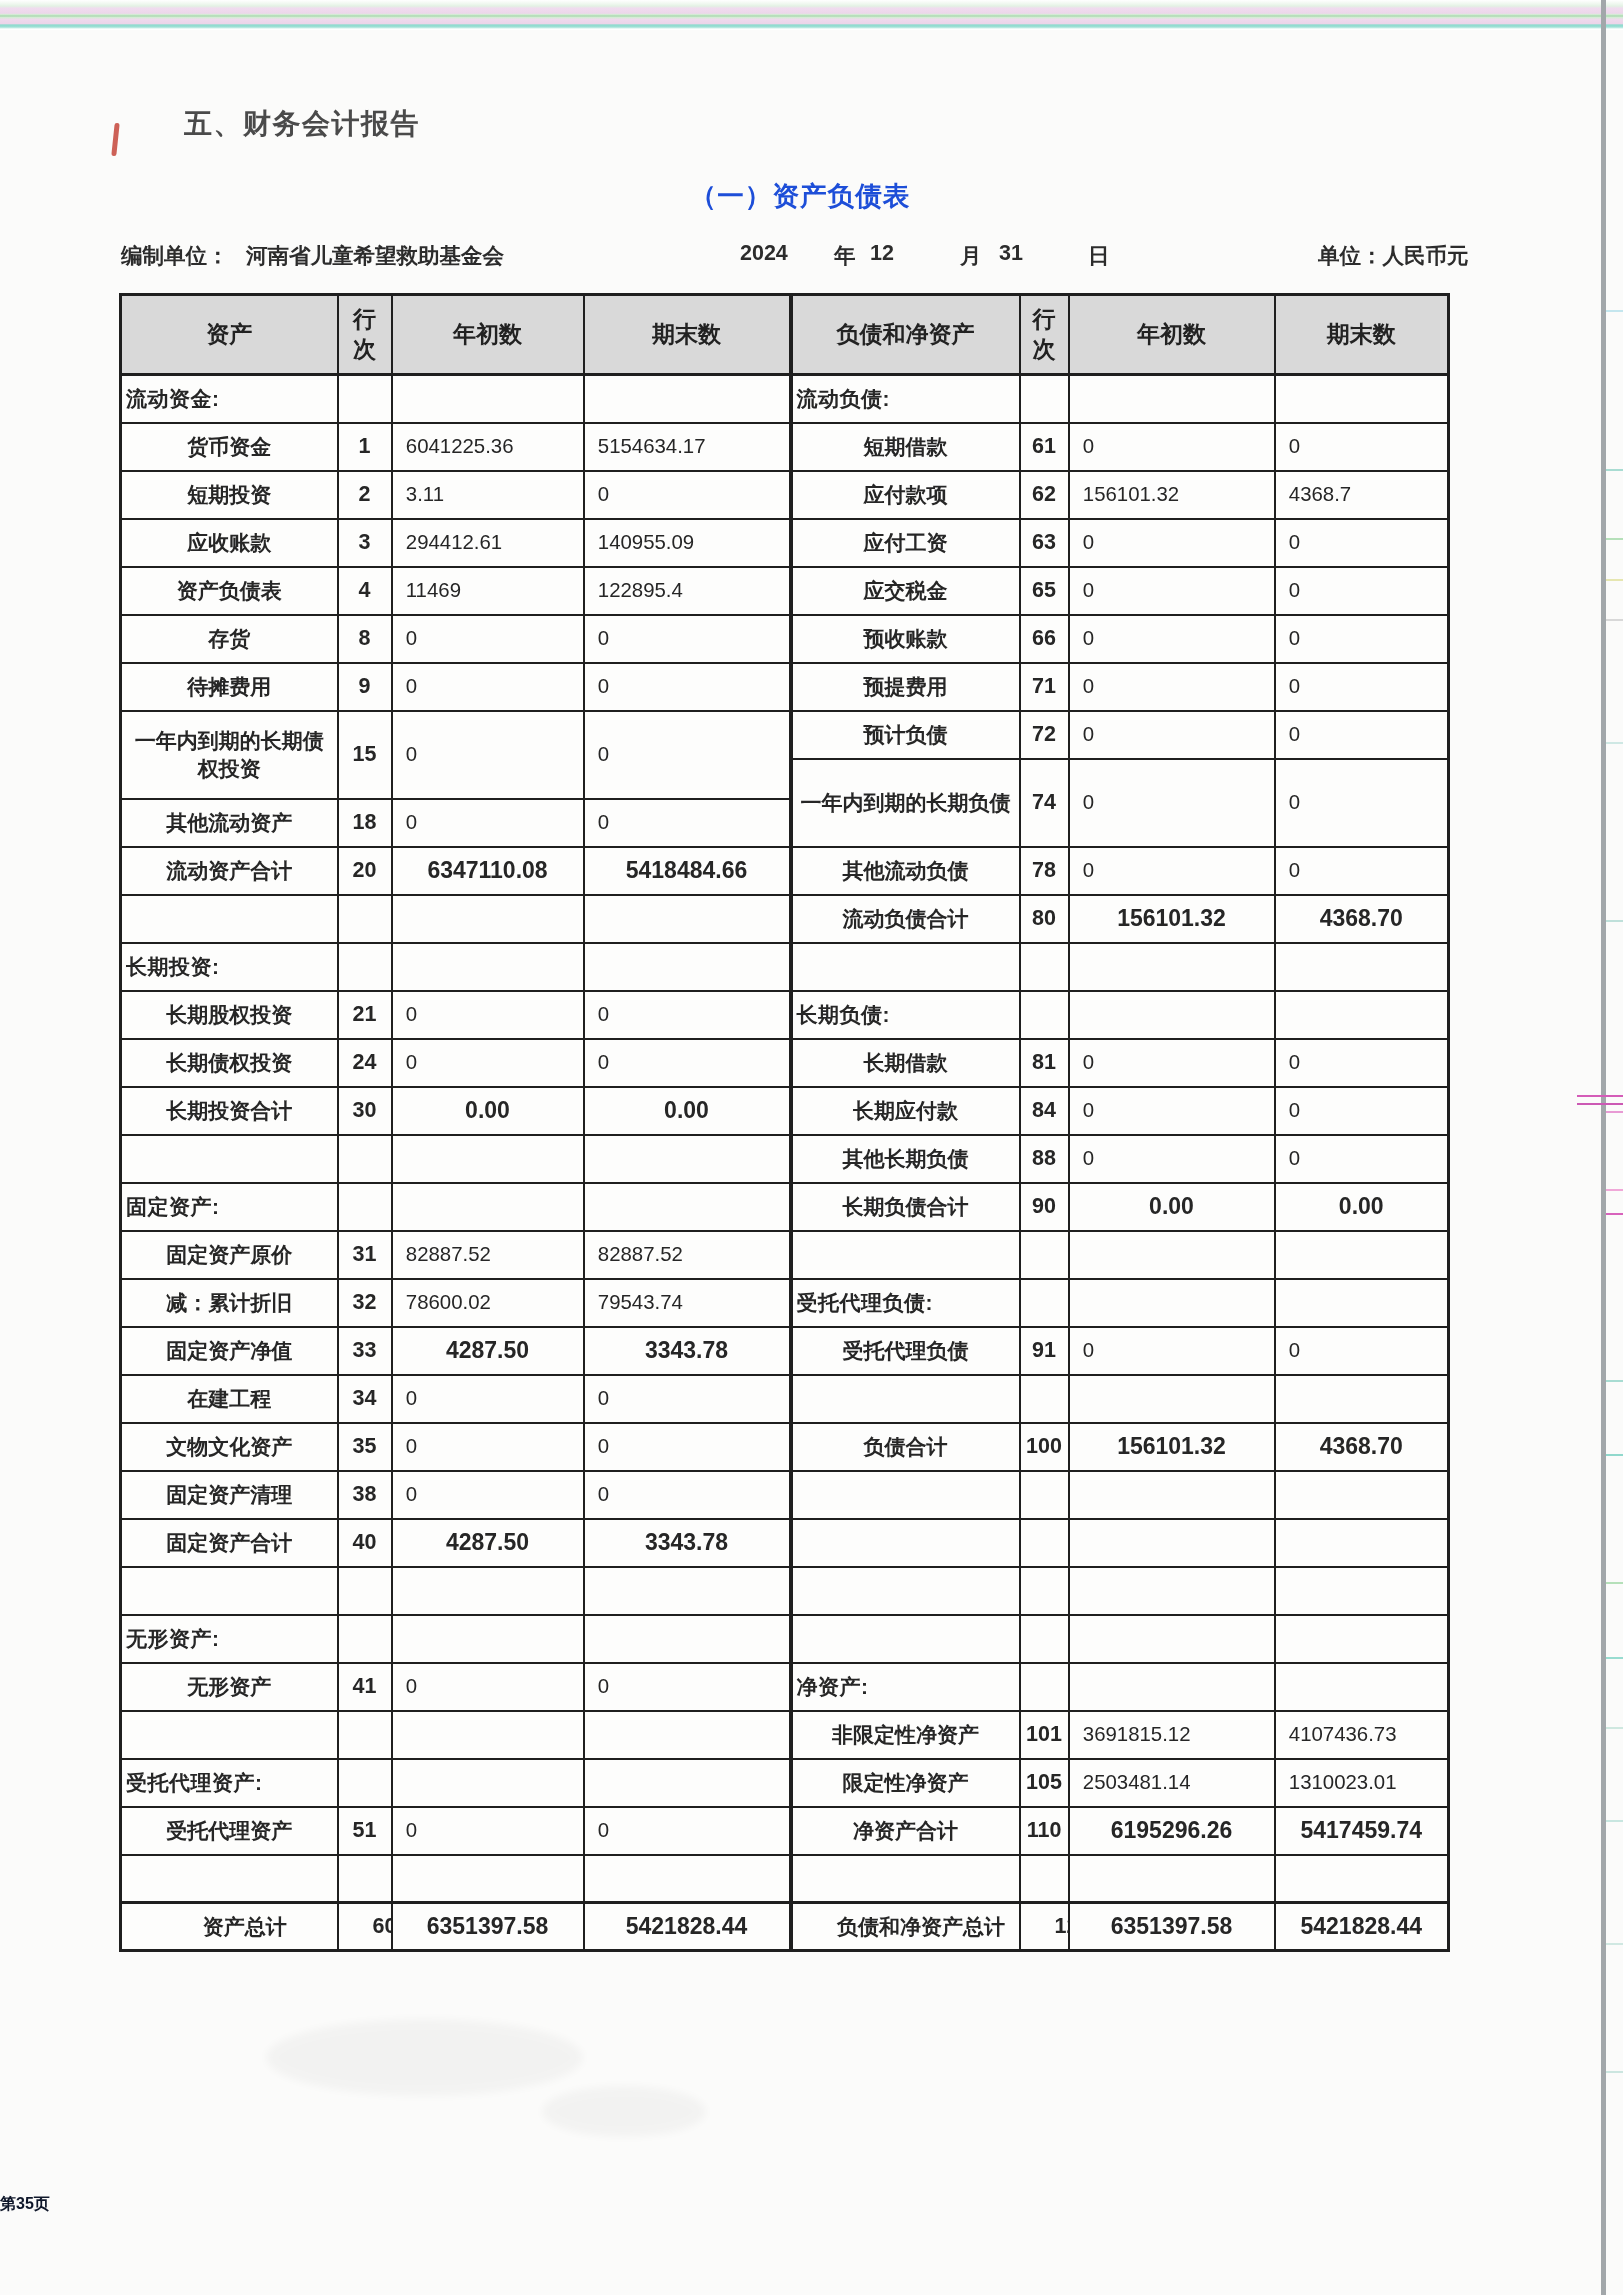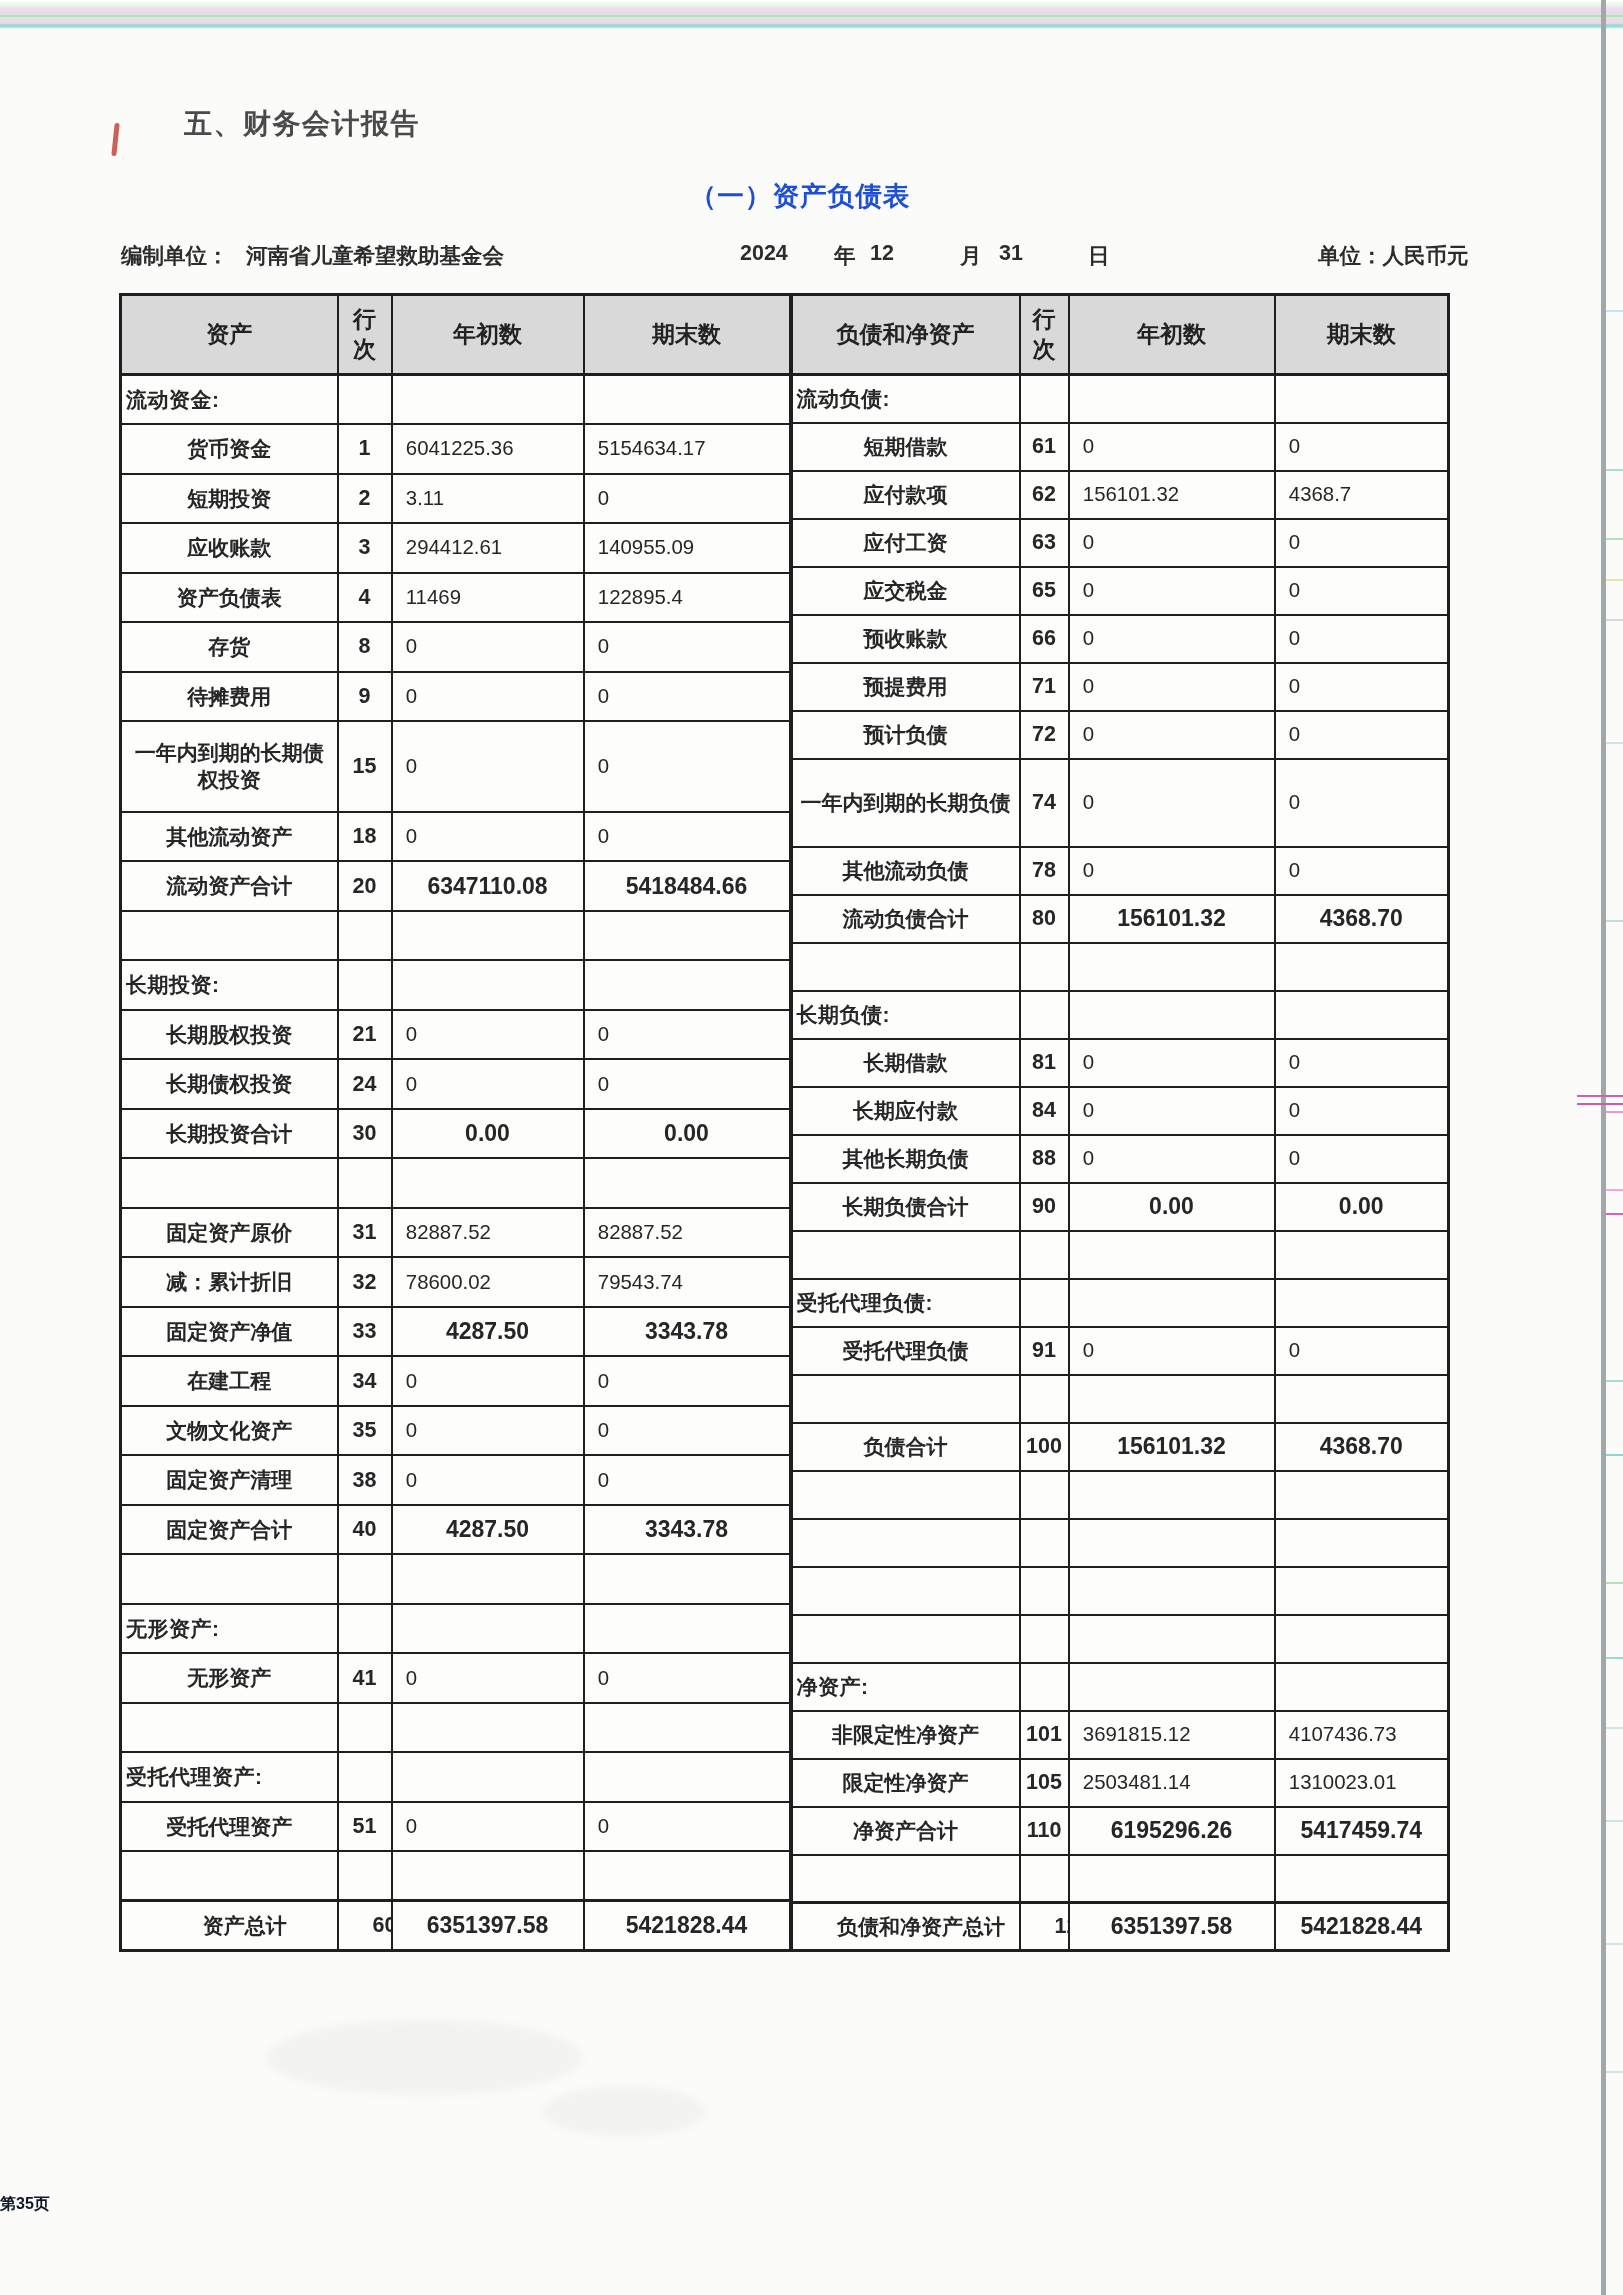--- a/index.html
+++ b/index.html
@@ -36,21 +36,21 @@
   .m-prep-label{left:121px;}
   .m-prep-value{left:246px;}
   .m-year{left:740px;}
   .m-year-suffix{left:834px;}
   .m-month{left:870px;}
   .m-month-suffix{left:960px;}
   .m-day{left:999px;}
   .m-day-suffix{left:1088px;}
   .m-unit{left:1318px;}
   
-  .sheet{position:absolute;left:119px;top:293px;display:flex;}
+  .sheet{position:absolute;left:119px;top:293px;display:flex;align-items:flex-end;}
   table{border-collapse:collapse;table-layout:fixed;background:#fdfdfc;}
   table.assets{width:668px;}
   table.liabilities{width:656px;border-left:0;}
   table,td,th{border:2px solid #1f1f1f;}
   table{border-width:3.6px;}
   table.assets{border-right-width:2px;}
   table.liabilities{border-left-width:2px;}
   th{
     background:#d9d9d9;height:77px;font-size:23px;font-weight:700;
     text-align:center;vertical-align:middle;color:#222;
@@ -229,20 +229,26 @@
             <td class="line">30</td>
             <td class="begin">0.00</td>
             <td class="end">0.00</td>
           </tr>
           <tr class="empty">
             <td class="label"></td>
             <td class="line"></td>
             <td class="begin"></td>
             <td class="end"></td>
           </tr>
+          <tr class="section">
+            <td class="label">固定资产:</td>
+            <td class="line"></td>
+            <td class="begin"></td>
+            <td class="end"></td>
+          </tr>
           <tr class="item">
             <td class="label">固定资产原价</td>
             <td class="line">31</td>
             <td class="begin">82887.52</td>
             <td class="end">82887.52</td>
           </tr>
           <tr class="item">
             <td class="label">减：累计折旧</td>
             <td class="line">32</td>
             <td class="begin">78600.02</td>

